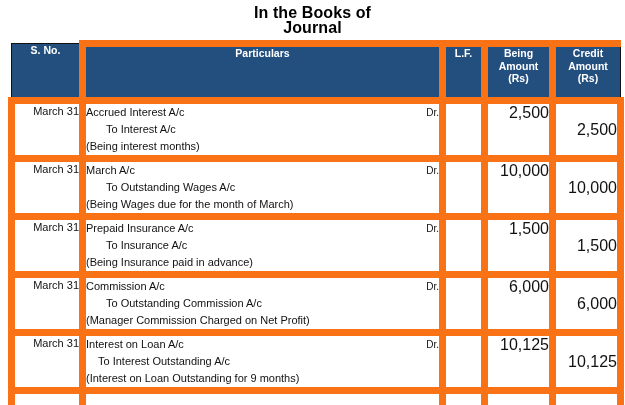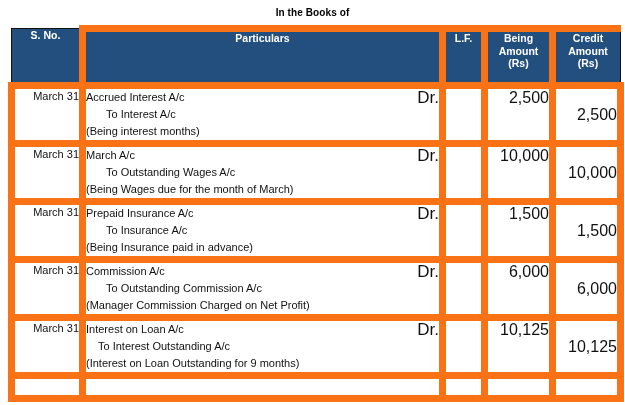--- a/index.html
+++ b/index.html
@@ -21,21 +21,21 @@
     height: 405px;
     box-sizing: border-box;
   }
 
   
   .title-block {
     padding-top: 5px;
     text-align: center;
   }
   .title-line {
-    font-size: 10px;
+    font-size: 16px;
     font-weight: bold;
     line-height: 15px;
     letter-spacing: 0.1px;
     color: #000;
   }
 
   
   .journal-wrap {
     padding: 5px 8px 0 8px;
     box-sizing: border-box;
@@ -103,41 +103,42 @@
   }
 
   .pline {
     position: relative;
     white-space: nowrap;
   }
   .pline .drtag {
     position: absolute;
     right: 0;
     top: 0;
-    font-size: 17px;
+    font-size: 10px;
   }
   .pline.credit-line { padding-left: 20px; }
   .pline.credit-line.tight { padding-left: 12px; }
   .pline.narration { }
 
   .amt .val { display: block; }
   .amt .spacer { display: block; height: 17px; }
   td.vpad-12 { padding-top: 12px; }
   td.vpad-4  { padding-top: 4px; }
 
   
   tr.empty-row td { height: 16px; }
 </style>
 </head>
 <body>
 
 <div class="page">
 
   <div class="title-block">
     <div class="title-line">In the Books of</div>
+    <div class="title-line">Journal</div>
   </div>
 
   <div class="journal-wrap">
     <table class="journal">
       <colgroup>
         <col class="c-sno">
         <col class="c-part">
         <col class="c-lf">
         <col class="c-debit">
         <col class="c-credit">

